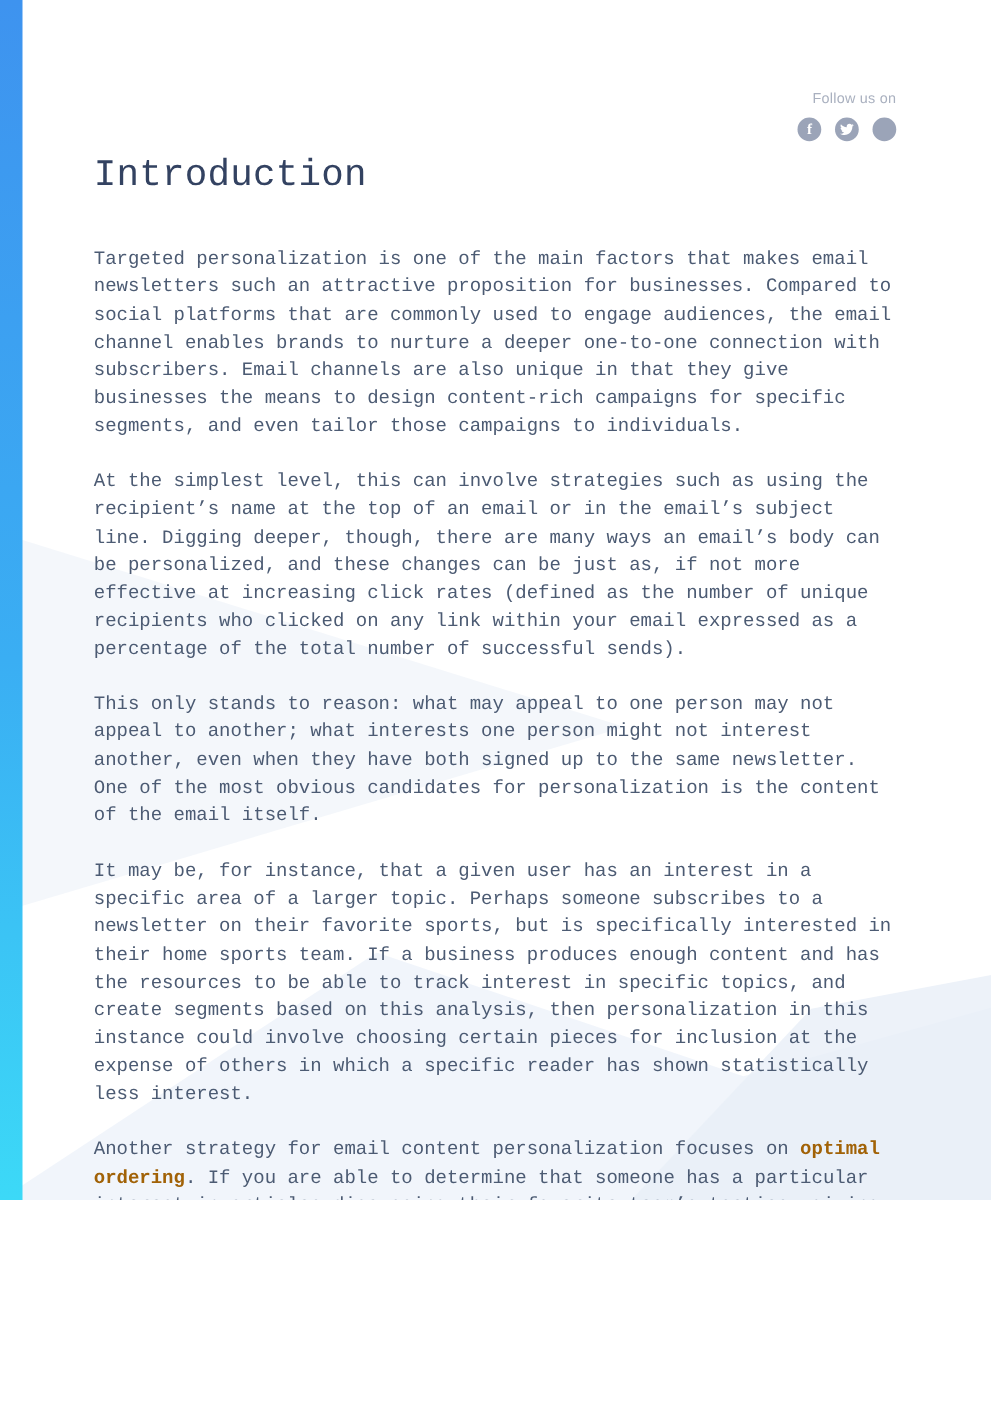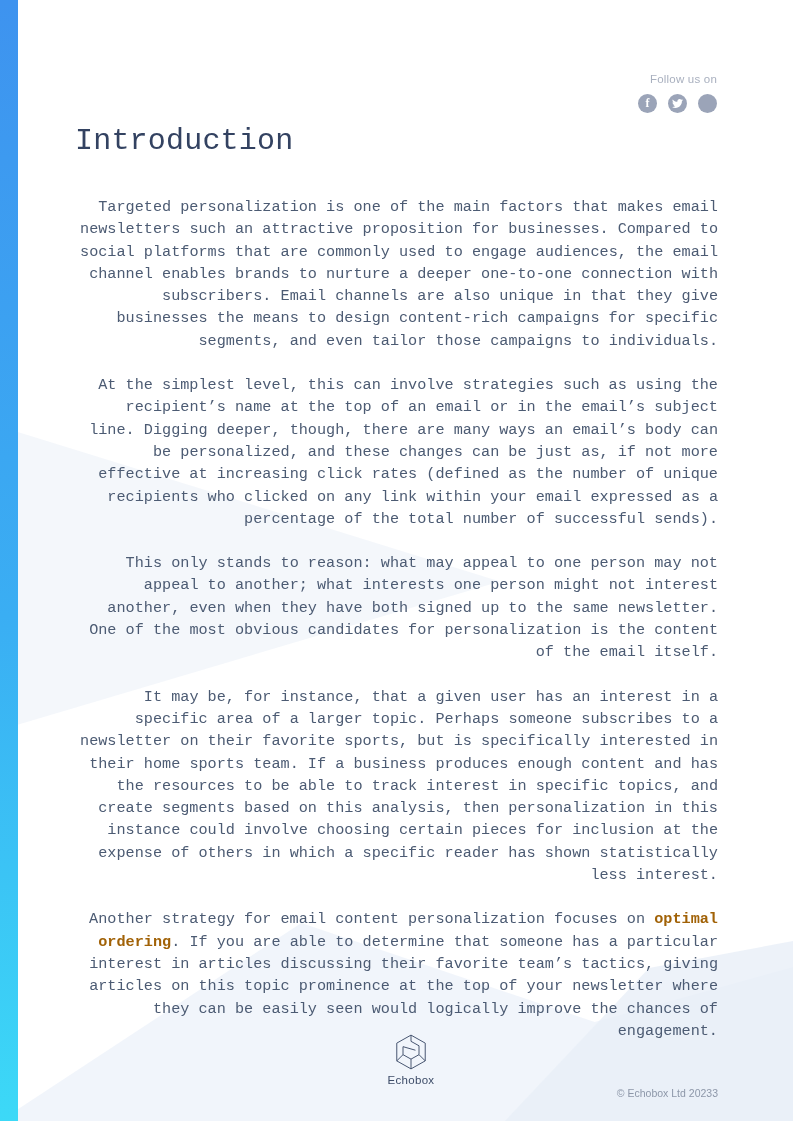--- a/index.html
+++ b/index.html
@@ -3,21 +3,21 @@
 <meta charset="utf-8">
 <style>
   html, body { margin: 0; padding: 0; }
   body {
     font-family: "Liberation Sans", sans-serif;
     background: #ffffff;
   }
   .page {
     position: relative;
     width: 793px;
-    height: 1121px;
+    height: 960px;
     background: #ffffff;
     overflow: hidden;
   }
   
   .bg-shape { position: absolute; pointer-events: none; }
   .bg-shape-1 {
     left: 0; top: 400px; width: 500px; height: 330px;
     background: #f0f4fa;
     clip-path: polygon(0 8%, 100% 55%, 0 100%);
     opacity: 0.7;
@@ -84,21 +84,20 @@
     font-size: 30px;
     font-weight: 400;
     color: #334261;
     letter-spacing: 0.2px;
   }
   .body-copy p {
     margin: 0 0 22px 0;
     font-size: 15.2px;
     line-height: 22.3px;
     color: #4c5b73;
-    text-align: right;
   }
   .body-copy p strong { font-weight: bold; color: #a16207; }
   
   .footer-logo {
     position: absolute;
     left: 0; right: 0;
     top: 1034px;
     display: flex;
     flex-direction: column;
     align-items: center;

